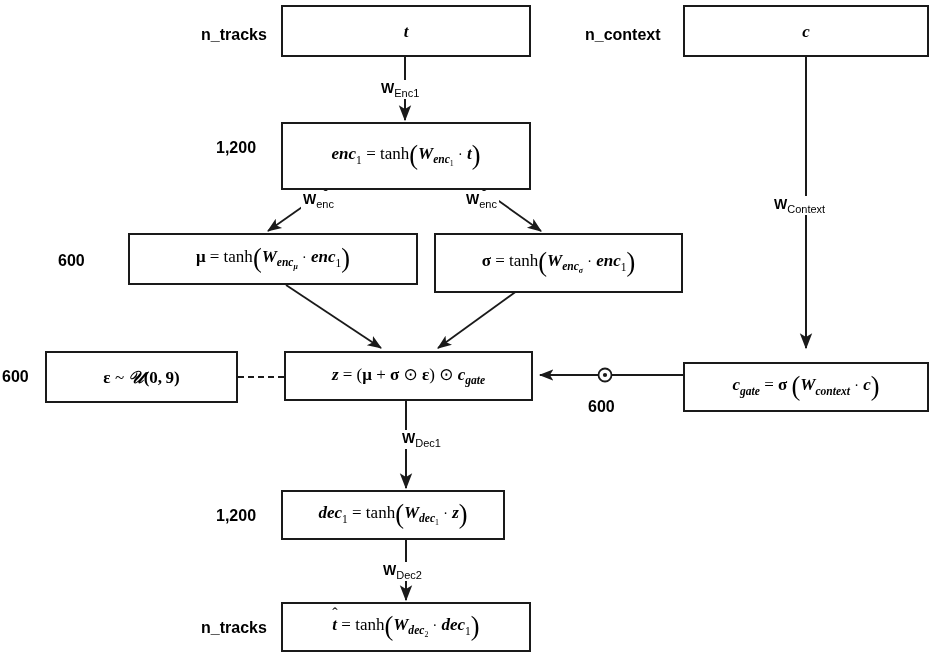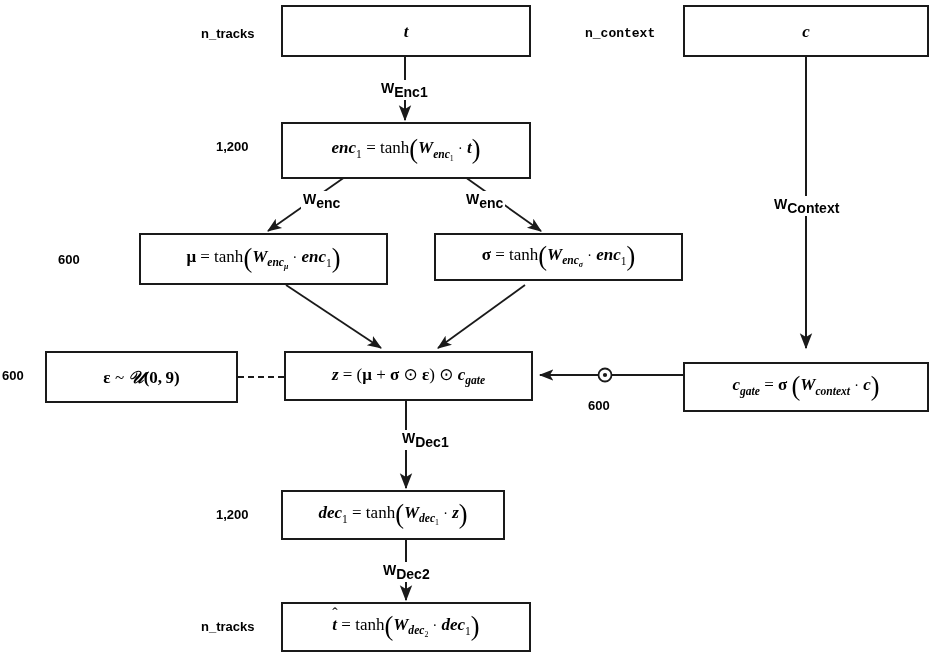--- a/index.html
+++ b/index.html
@@ -37,39 +37,39 @@
   }
   .eq {
     font-size: 17px;
     white-space: nowrap;
     line-height: 1;
   }
   .dimlabel {
     position: absolute;
     font-family: "Liberation Sans", sans-serif;
     font-weight: bold;
-    font-size: 13px;
+    font-size: 16px;
     color: #000000;
     white-space: nowrap;
     z-index: 3;
   }
   .wlabel {
     position: absolute;
     font-family: "Liberation Sans", sans-serif;
     font-weight: bold;
     font-size: 14px;
     color: #000000;
     white-space: nowrap;
     z-index: 3;
     background: #ffffff;
     padding: 0 2px;
   }
   .wlabel sub {
-    font-size: 14px;
-    font-weight: bold;
+    font-size: 11px;
+    font-weight: normal;
   }
   .bold { font-weight: bold; }
   .boldi { font-weight: bold; font-style: italic; }
   sub.sm { font-size: 0.68em; font-style: italic; font-weight: bold; }
   sub.smn { font-size: 0.68em; font-style: normal; font-weight: normal; }
   .paren {
     font-size: 1.55em;
     font-weight: 300;
     vertical-align: -0.18em;
     font-family: "Liberation Serif", serif;
@@ -122,57 +122,57 @@
   </svg>
 
   <div class="dimlabel" style="left:201px; top:26px;">n_tracks</div>
 
   <div class="node" style="left:281px; top:5px; width:250px; height:52px;">
     <span class="eq">
       <span class="boldi">t</span>
     </span>
   </div>
 
-  <div class="dimlabel" style="left:585px; top:26px;font-family:Liberation Mono, monospace;">n_context</div>
+  <div class="dimlabel" style="left:585px; top:26px;">n_context</div>
 
   <div class="node" style="left:683px; top:5px; width:246px; height:52px;">
     <span class="eq">
       <span class="boldi">c</span>
     </span>
   </div>
 
   <div class="wlabel" style="left:379px; top:80px;">
     <span>W</span><sub>Enc1</sub>
   </div>
 
   <div class="dimlabel" style="left:216px; top:139px;">1,200</div>
 
-  <div class="node" style="left:281px; top:122px; width:250px; height:57px;">
+  <div class="node" style="left:281px; top:122px; width:250px; height:68px;">
     <span class="eq">
       <span class="boldi">enc</span><sub class="smn">1</sub> = tanh<span class="paren">(</span><span class="boldi">W</span><sub class="sm">enc<sub class="smn">1</sub></sub> <span class="opdot">·</span> <span class="boldi">t</span><span class="paren">)</span>
     </span>
   </div>
 
   <div class="wlabel" style="left:301px; top:191px;">
     <span>W</span><sub>enc</sub>
   </div>
 
   <div class="wlabel" style="left:464px; top:191px;">
     <span>W</span><sub>enc</sub>
   </div>
 
   <div class="dimlabel" style="left:58px; top:252px;">600</div>
 
-  <div class="node" style="left:139px; top:233px; width:249px; height:52px;">
+  <div class="node" style="left:128px; top:233px; width:290px; height:52px;">
     <span class="eq">
       <span class="bold">μ</span> = tanh<span class="paren">(</span><span class="boldi">W</span><sub class="sm">enc<sub class="sm">μ</sub></sub> <span class="opdot">·</span> <span class="boldi">enc</span><sub class="smn">1</sub><span class="paren">)</span>
     </span>
   </div>
 
-  <div class="node" style="left:434px; top:233px; width:249px; height:48px;">
+  <div class="node" style="left:434px; top:233px; width:249px; height:60px;">
     <span class="eq">
       <span class="bold">σ</span> = tanh<span class="paren">(</span><span class="boldi">W</span><sub class="sm">enc<sub class="sm">σ</sub></sub> <span class="opdot">·</span> <span class="boldi">enc</span><sub class="smn">1</sub><span class="paren">)</span>
     </span>
   </div>
 
   <div class="wlabel" style="left:772px; top:196px;">
     <span>W</span><sub>Context</sub>
   </div>
 
   <div class="dimlabel" style="left:2px; top:368px;">600</div>

